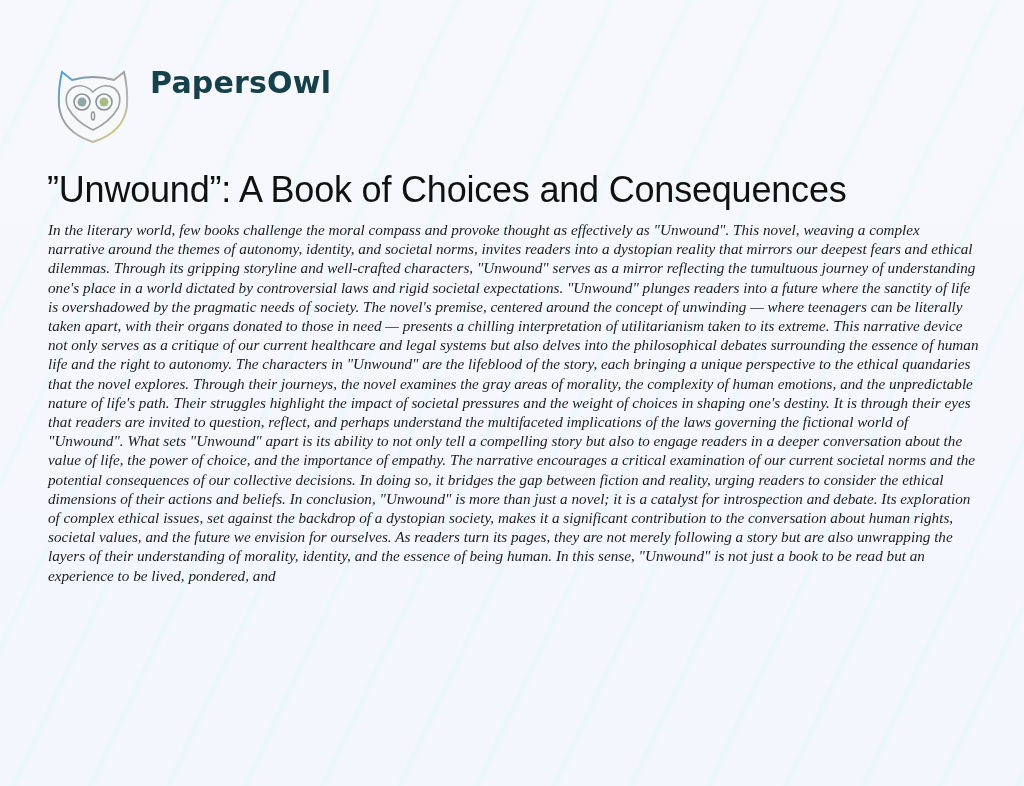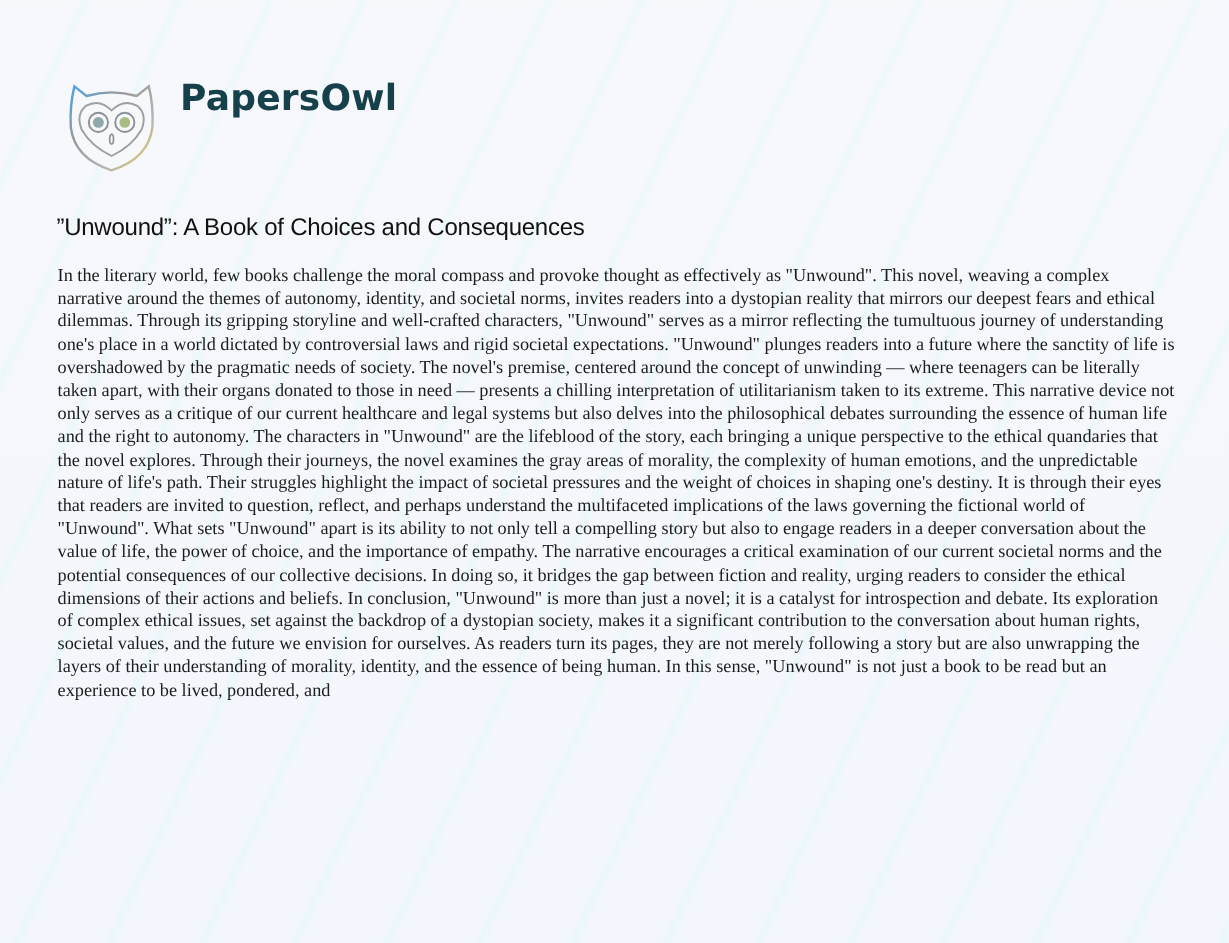--- a/index.html
+++ b/index.html
@@ -64,35 +64,36 @@
       margin-top: 4px;
       line-height: 22px;
     }
     .title {
       position: absolute;
       left: 47px;
       top: 170px;
       margin: 0;
       font-family: "Liberation Sans", sans-serif;
       font-weight: normal;
-      font-size: 20px;
+      font-size: 36px;
       color: #111;
       line-height: 40px;
       letter-spacing: -0.2px;
     }
     .body-text {
       position: absolute;
       left: 48px;
       top: 220px;
       width: 932px;
       margin: 0;
       font-family: "Liberation Serif", serif;
       font-size: 15.2px;
       line-height: 19.2px;
       color: #1c1c1c;
+      font-style: italic;
     }
   </style>
 </head>
 <body>
 
 <div class="page">
   <div class="watermark"></div>
 
   <div class="header">
     <span class="logo-icon">

